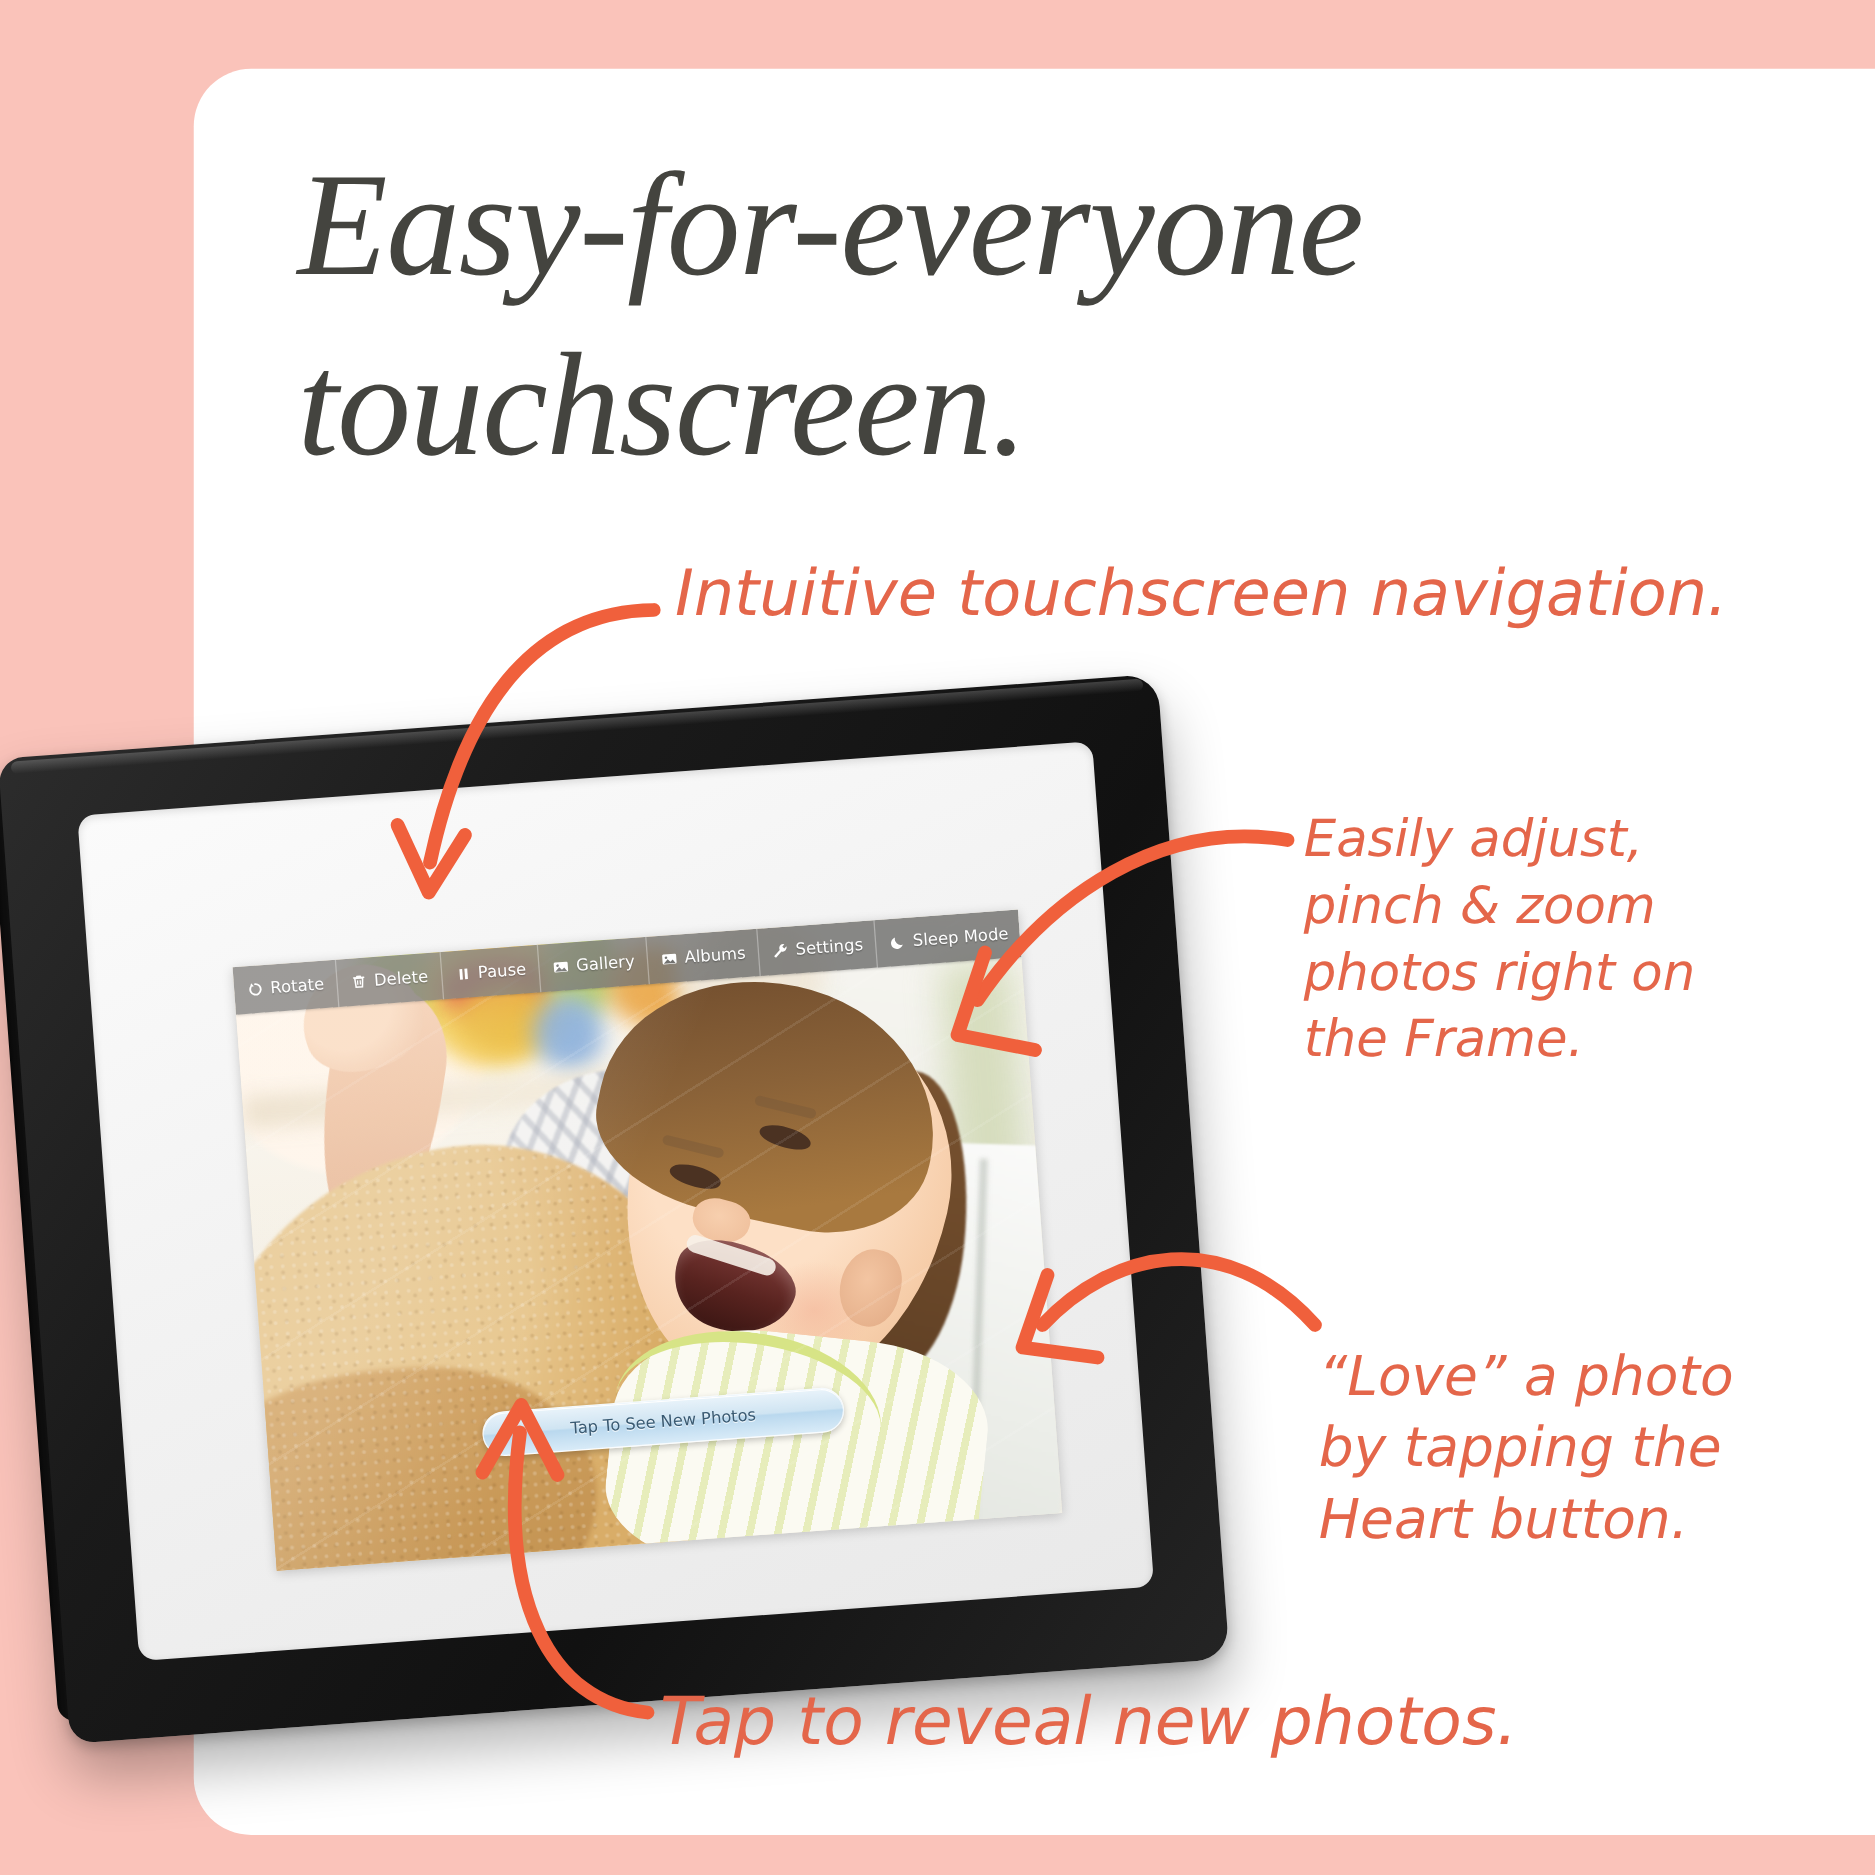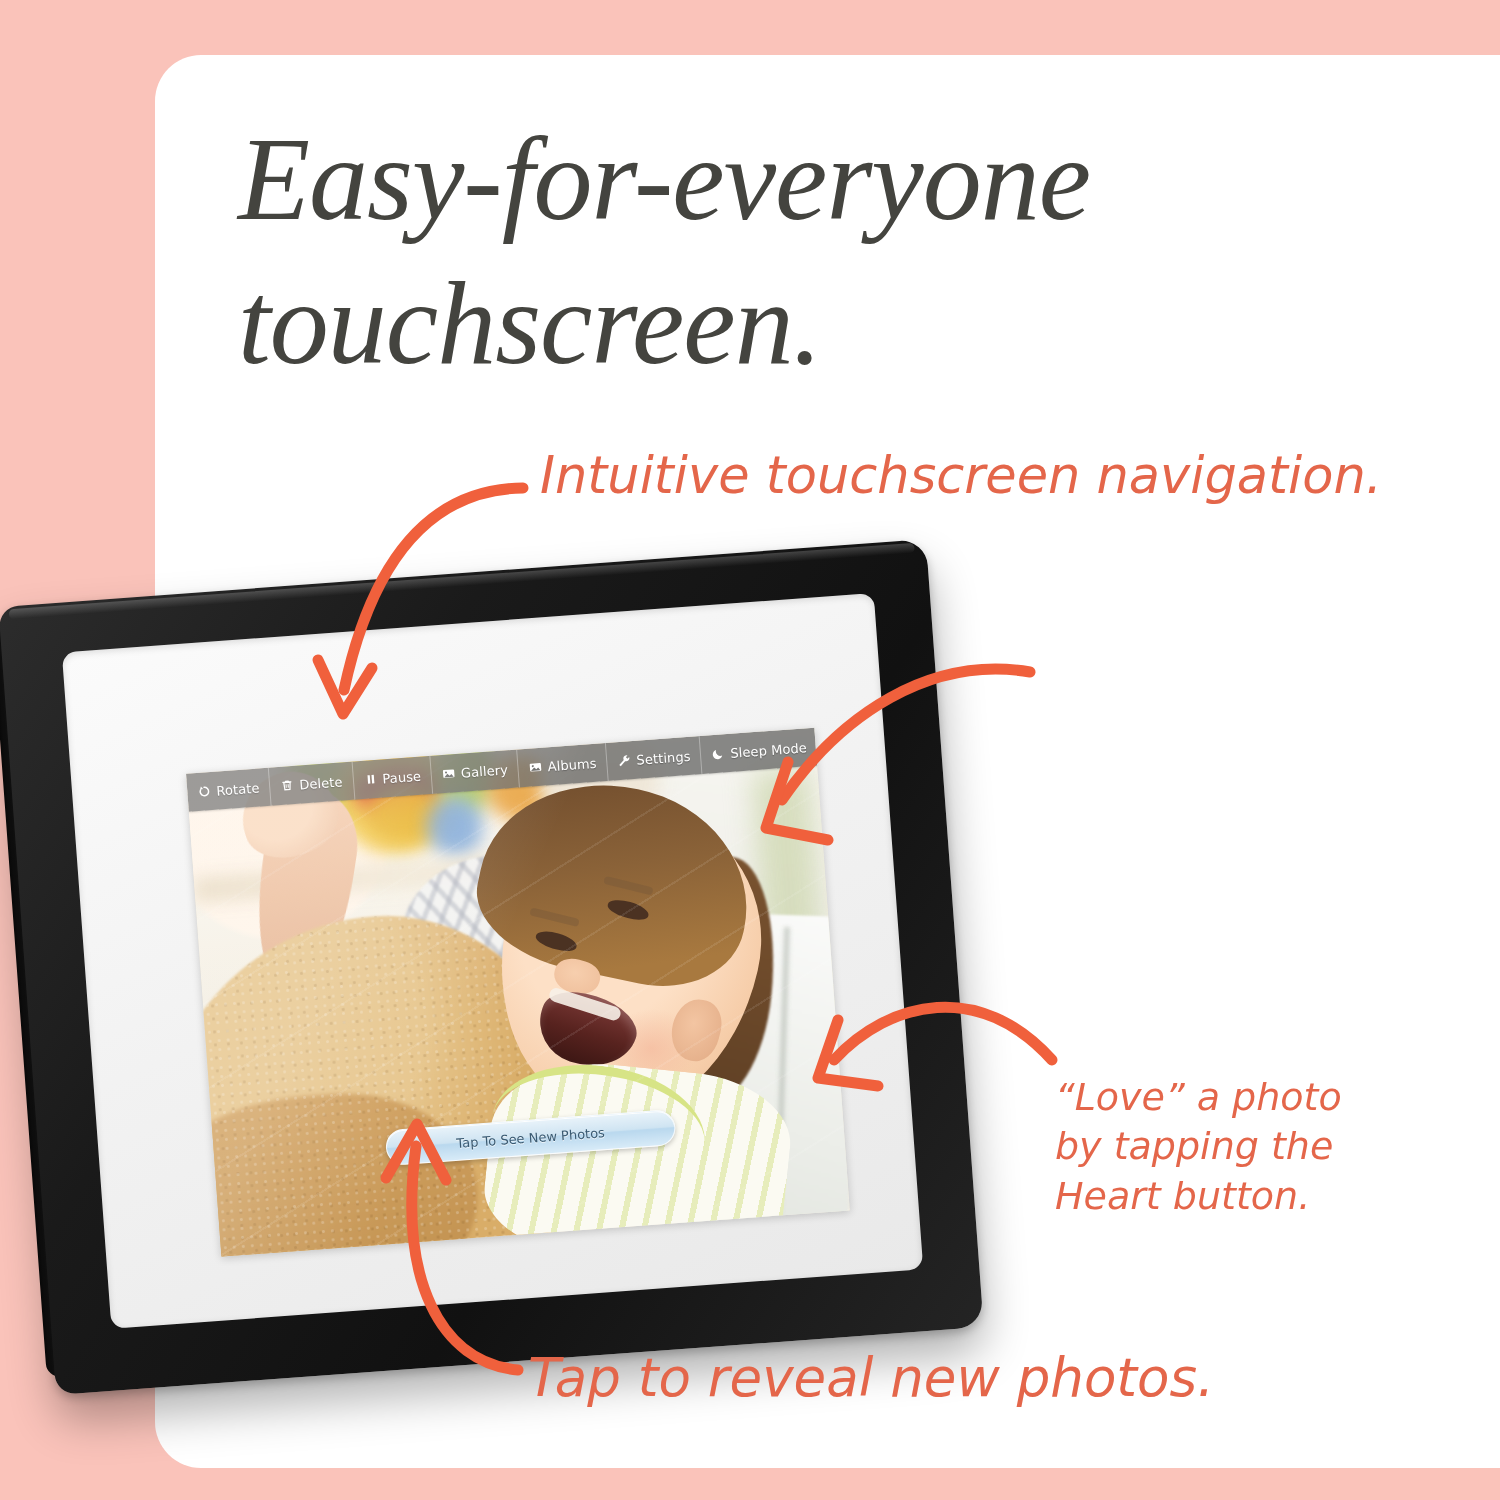--- a/index.html
+++ b/index.html
@@ -46,21 +46,21 @@
   .caption {
     position: absolute;
     color: #e4664a;
     font-family: "DejaVu Sans", "Liberation Sans", sans-serif;
     font-style: italic;
     font-weight: 400;
     white-space: pre-line;
   }
   #cap-nav   { left: 540px; top: 445px;  font-size: 51px; line-height: 1.22; letter-spacing: 0px;}
   #cap-zoom  { left: 1043px; top: 645px;  font-size: 41px; line-height: 1.30; width: 400px;}
-  #cap-love  { left: 1055px; top: 1073px; font-size: 38px; line-height: 1.30; width: 380px;}
+  #cap-love  { left: 1055px; top: 1073px; font-size: 44px; line-height: 1.30; width: 380px;}
   #cap-tap   { left: 528px; top: 1346px; font-size: 53px; line-height: 1.22;}
 
   
   #arrows {
     position: absolute; left: 0; top: 0;
     width: 1500px; height: 1500px;
     pointer-events: none;
   }
 
   
@@ -525,20 +525,24 @@
           <span>Tap To See New Photos</span>
         </div>
 
         <div class="glare"></div>
       </div>
     </div>
   </div>
 
   <div class="caption" id="cap-nav">Intuitive touchscreen navigation.</div>
 
+  <div class="caption" id="cap-zoom">Easily adjust,
+pinch &amp; zoom
+photos right on
+the Frame.</div>
 
   <div class="caption" id="cap-love">“Love” a photo
 by tapping the
 Heart button.</div>
 
   <div class="caption" id="cap-tap">Tap to reveal new photos.</div>
 
   <svg id="arrows" viewBox="0 0 1500 1500">
     <g fill="none" stroke="#f0603c" stroke-width="11" stroke-linecap="round" stroke-linejoin="round">
 

